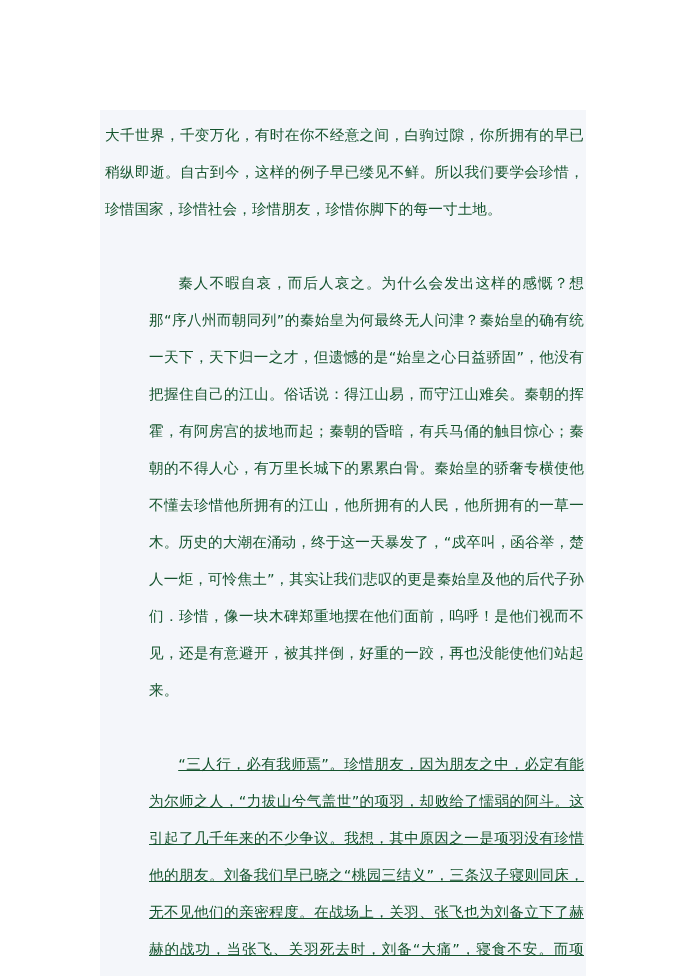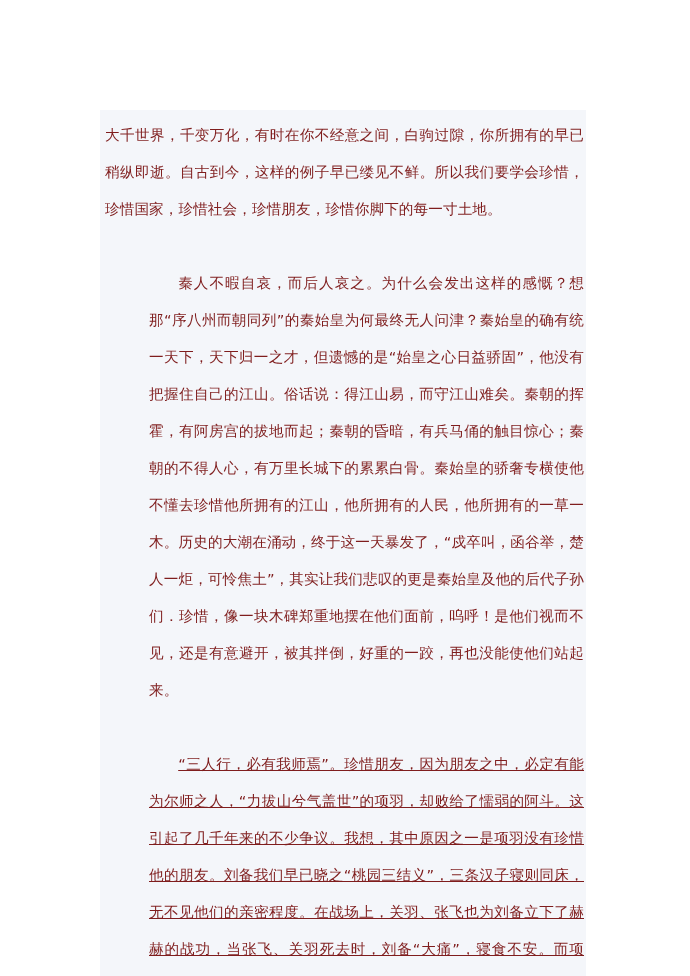--- a/index.html
+++ b/index.html
@@ -29,21 +29,21 @@
     width: 486px;
     background: #f4f6fa;
     padding: 6px 0 8px 0;
     box-sizing: border-box;
   }
 
   .para {
     margin: 0;
     font-size: 14.6px;
     line-height: 37px;
-    color: #7f1d1d;
+    color: #14532d;
     text-align: justify;
     text-justify: inter-ideograph;
     letter-spacing: 0.1px;
     padding: 0 2px 0 5px;
     font-family: "DejaVu Sans", "Liberation Sans", sans-serif;
   }
 
   .para.indent {
     text-indent: 2em;
   }

